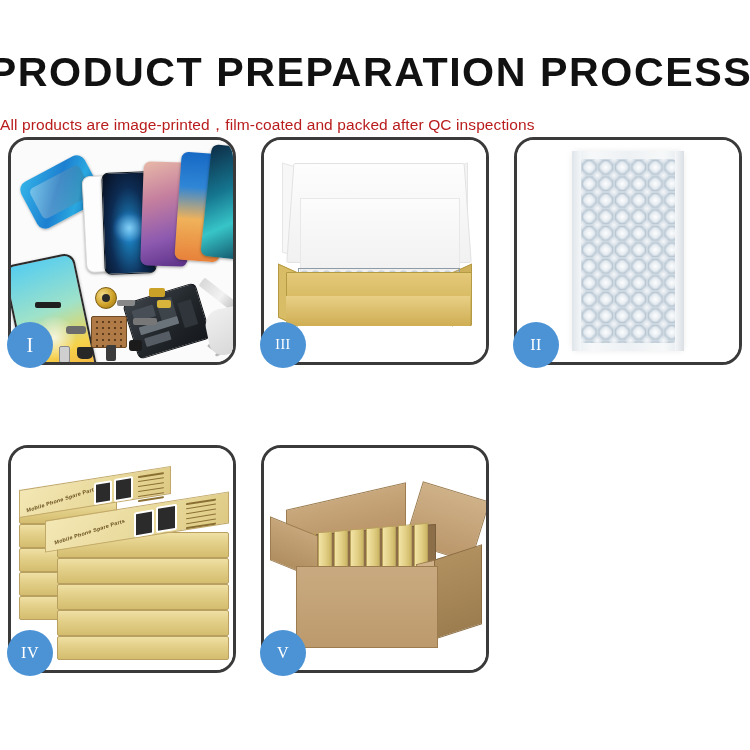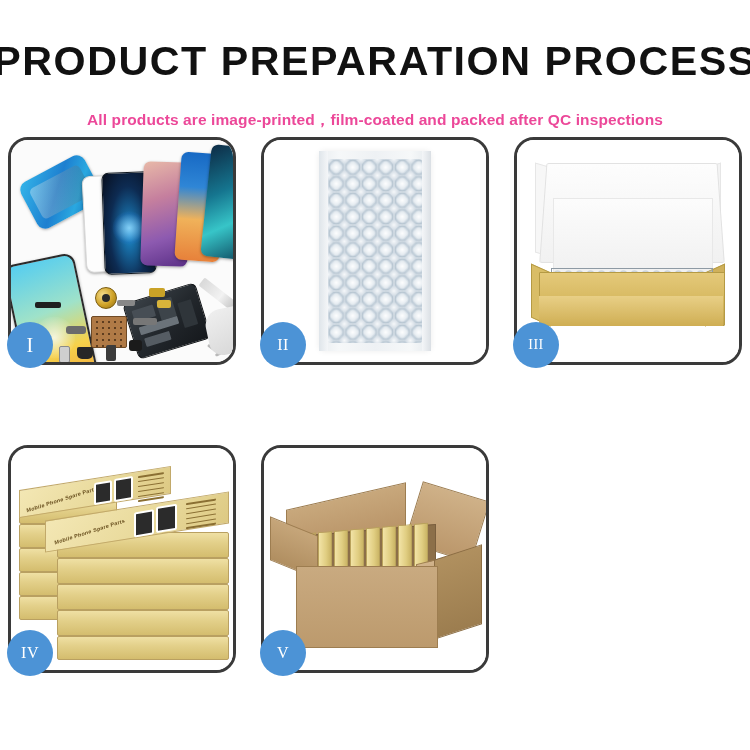--- a/index.html
+++ b/index.html
@@ -4,29 +4,29 @@
 <style>
   html,body{margin:0;padding:0;}
   body{
     width:750px;height:750px;background:#ffffff;
     font-family:"Liberation Sans","DejaVu Sans",sans-serif;
     overflow:hidden;position:relative;
   }
   .page{width:750px;height:750px;position:relative;background:#fff;}
 
   
-  .header{text-align:center;padding-top:39px;}
+  .header{text-align:left;padding-top:50px;}
   .title{
     font-size:40px;line-height:44px;font-weight:700;color:#111;
     letter-spacing:1.5px;transform:scaleX(1.03);transform-origin:center;
     white-space:nowrap;
   }
   .subtitle{
-    font-size:15.5px;line-height:20px;color:#ec4899;margin-top:27px;
-    font-weight:700;white-space:nowrap;letter-spacing:.1px;
+    font-size:15.5px;line-height:20px;color:#b91c1c;margin-top:21px;
+    font-weight:400;white-space:nowrap;letter-spacing:.1px;
   }
 
   
   .grid{
     position:absolute;left:8px;top:137px;width:734px;
     display:grid;grid-template-columns:repeat(3,228px);
     grid-template-rows:228px 228px;column-gap:25px;row-gap:80px;
   }
   .panel{
     position:relative;width:228px;height:228px;
@@ -319,43 +319,43 @@
         <div class="prt sim"></div>
         <div class="prt sc1"></div>
         <div class="prt sc2"></div>
         <div class="tweezer"></div>
         <div class="hand"></div>
       </div>
       <div class="badge">I</div>
     </div>
 
     <div class="panel">
-      <div class="panel-inner p2">
-        <div class="sleeve">
-          <div class="sleeve-seam"></div>
-          <div class="sleeve-seam r"></div>
-          <div class="bubbles"></div>
-        </div>
-      </div>
-      <div class="badge small">II</div>
-    </div>
-
-    <div class="panel">
       <div class="panel-inner p3">
         <div class="b3-lidflapL"></div>
         <div class="b3-lidflapR"></div>
         <div class="b3-lid"></div>
         <div class="b3-foam"></div>
         <div class="b3-flapL"></div>
         <div class="b3-flapR"></div>
         <div class="b3-inner"></div>
         <div class="b3-body"></div>
         <div class="b3-bodyfront"></div>
       </div>
       <div class="badge xsmall">III</div>
+    </div>
+
+    <div class="panel">
+      <div class="panel-inner p2">
+        <div class="sleeve">
+          <div class="sleeve-seam"></div>
+          <div class="sleeve-seam r"></div>
+          <div class="bubbles"></div>
+        </div>
+      </div>
+      <div class="badge small">II</div>
     </div>
 
     <div class="panel">
       <div class="panel-inner p4">
         <div class="stack">
 
           <div class="kb" style="left:4px;top:30px;width:96px;height:22px;"></div>
           <div class="kb" style="left:4px;top:54px;width:96px;height:22px;"></div>
           <div class="kb" style="left:4px;top:78px;width:96px;height:22px;"></div>
           <div class="kb" style="left:4px;top:102px;width:96px;height:22px;"></div>

